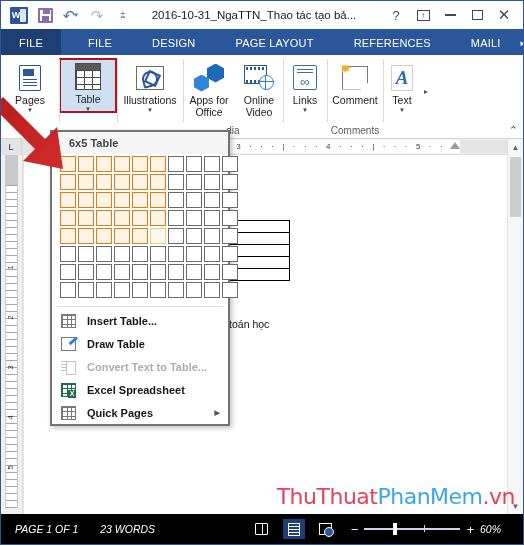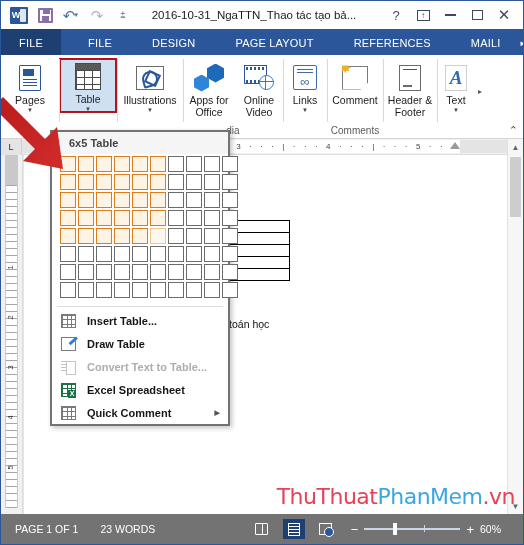--- a/index.html
+++ b/index.html
@@ -401,22 +401,22 @@
     font-size: 22px; letter-spacing: -0.5px; line-height: 30px;
     white-space: nowrap;
     margin-left: 36px;
   }
   .wm-a { color: #e8425a; }
   .wm-b { color: #3aa7e0; }
 
   
   .statusbar {
     position: absolute; left: 0; right: 0; bottom: 0; height: 30px;
-    background: #737373; display: flex; 
-    color: #fff; font-size: 10.5px;
+    background: #000000; display: flex; 
+    color: #fff; font-size: 10.5px; font-style: italic;
   }
   .sb-left { display: flex; align-items: center; gap: 22px; padding-left: 14px; }
   .sb-views { display: flex; align-items: center; gap: 10px; margin-left: auto; }
   .sb-view {
     width: 22px; height: 20px; display: flex; align-items: center; justify-content: center;
   }
   .sb-view.active { background: #1e3f72; }
   .vw-read {
     width: 13px; height: 12px; border: 1.4px solid #fff; border-radius: 1px;
     position: relative;
@@ -586,31 +586,20 @@
             <div class="ico-comment">
                 <span class="ico-comment-star">✸</span>
               </div>
           </div>
           <div class="lbl">Comment</div>
         </div>
       </div>
       <div class="rgroup-title">Comments</div>
     </div>
 
-    <div class="rgroup">
-      <div class="ritems">
-        <div class="rbtn" style="width:54px;">
-          <div class="glyph">
-              <div class="ico-hf"></div>
-            </div>
-          <div class="lbl">Header &amp; Footer</div>
-        </div>
-      </div>
-      <div class="rgroup-title"></div>
-    </div>
 
     <div class="rgroup">
       <div class="ritems">
         <div class="rbtn" style="width:38px;">
           <div class="glyph">
               <div class="ico-text">A</div>
             </div>
           <div class="lbl">Text</div>
           <div class="dd">▼</div>
         </div>
@@ -802,21 +791,21 @@
     <div class="tm-item">
       <span class="mico">
           <span class="mini-xl"></span>
         </span>
       <span>Excel Spreadsheet</span>
     </div>
     <div class="tm-item">
       <span class="mico">
           <span class="mini-tbl"></span>
         </span>
-      <span>Quick Comment</span>
+      <span>Quick Pages</span>
       <span class="sub">▶</span>
     </div>
   </div>
 
   <svg class="red-arrow" width="90" height="90" viewBox="0 0 90 90">
     <defs>
       <linearGradient id="rg" x1="0" y1="0" x2="1" y2="1">
         <stop offset="0" stop-color="#b81c1c"></stop>
           <stop offset="1" stop-color="#d12c2c"></stop>
       </linearGradient>

